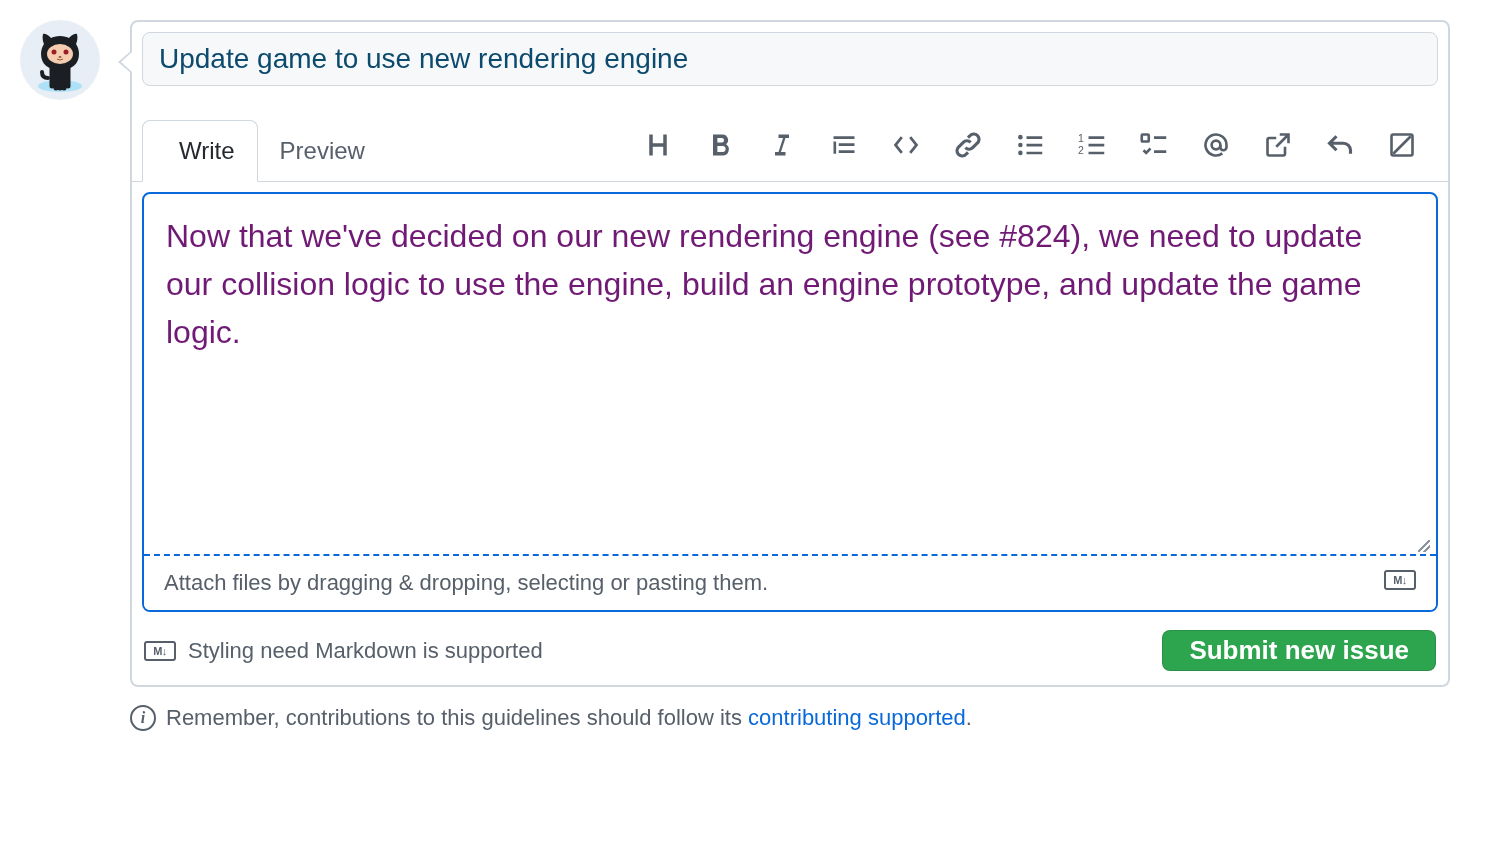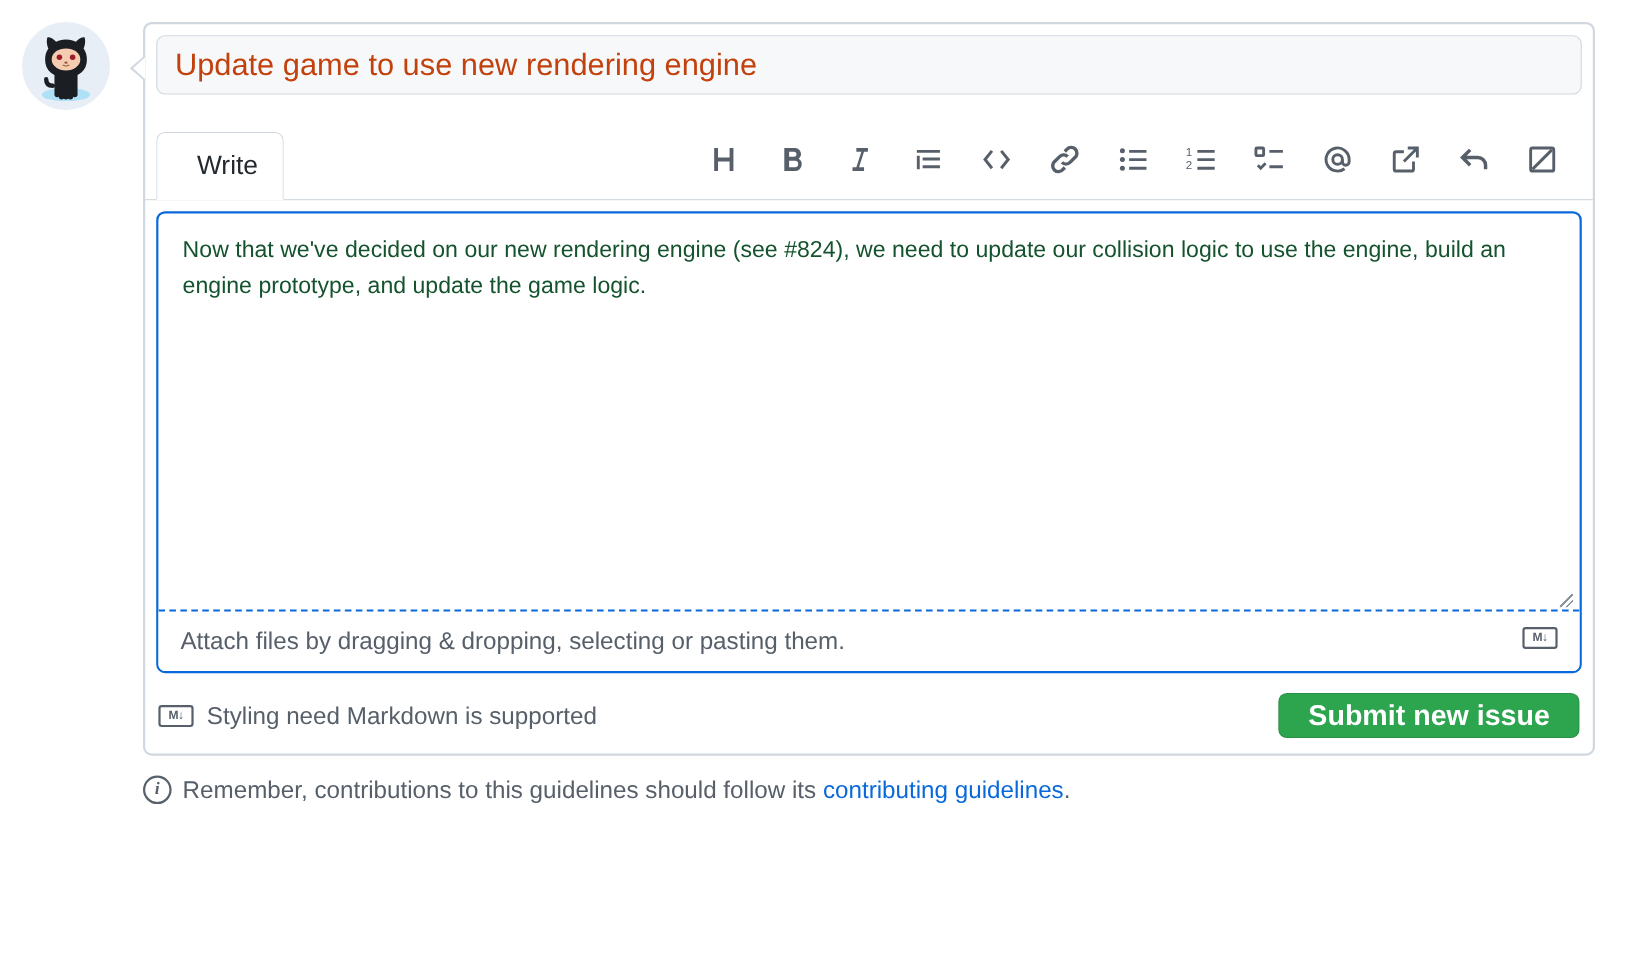--- a/index.html
+++ b/index.html
@@ -55,21 +55,21 @@
     border-top: 10px solid transparent;
     border-bottom: 10px solid transparent;
     border-right: 11px solid #ffffff;
   }
   .title-input {
     width: calc(100% - 20px);
     margin: 10px;
     padding: 10px 16px;
     font-size: 28px;
     font-weight: 400;
-    color: #c2410c;
+    color: #0c4a6e;
     background: #f6f8fa;
     border: 1px solid #d0d7de;
     border-radius: 8px;
     outline: none;
   }
   .tab-row {
     display: flex;
     align-items: center;
     padding: 0 10px;
     margin-top: 24px;
@@ -115,23 +115,23 @@
   .toolbar-btn svg { width: 28px; height: 28px; }
   .body-area {
     margin: 10px;
     border: 2px solid #0969da;
     border-radius: 8px;
     overflow: hidden;
   }
   .body-text {
     min-height: 360px;
     padding: 18px 22px;
-    font-size: 21px;
+    font-size: 32px;
     line-height: 1.5;
-    color: #14532d;
+    color: #701a75;
     outline: none;
     border: none;
     width: 100%;
     resize: none;
     font-family: inherit;
     position: relative;
   }
   .resize-handle {
     position: relative;
     height: 0;
@@ -236,20 +236,21 @@
       <path d="M20 50 q-6 0 -6 -6" stroke="#1b1f23" stroke-width="4" fill="none" stroke-linecap="round"></path>
     </svg>
   </div>
 
   <div class="composer">
 
     <input class="title-input" type="text" value="Update game to use new rendering engine" style="">
 
     <div class="tab-row">
       <button class="tab active">Write</button>
+      <button class="tab">Preview</button>
 
       <div class="toolbar">
         <button class="toolbar-btn">
           <svg viewBox="0 0 16 16" fill="currentColor">
               <path d="M3 2v12h2V9h6v5h2V2h-2v5H5V2H3z"></path>
             </svg>
         </button>
         <button class="toolbar-btn">
           <svg viewBox="0 0 16 16" fill="currentColor">
               <path d="M4 2v12h5.5a3.5 3.5 0 0 0 2-6.4A3.2 3.2 0 0 0 9 2H4zm2.5 2H9a1.3 1.3 0 1 1 0 2.6H6.5V4zm0 4.6H9.5a1.7 1.7 0 1 1 0 3.4H6.5V8.6z"></path>
@@ -338,15 +339,15 @@
       </div>
       <button class="submit-btn">Submit new issue</button>
     </div>
 
   </div>
 </div>
 
 <div class="guidelines-row">
   <span class="info-icon">i</span>
   <span>
-    <span>Remember, contributions to this guidelines should follow its </span><a href="#">contributing guidelines</a><span>.</span>
+    <span>Remember, contributions to this guidelines should follow its </span><a href="#">contributing supported</a><span>.</span>
   </span>
 </div>
 
 </body></html>

